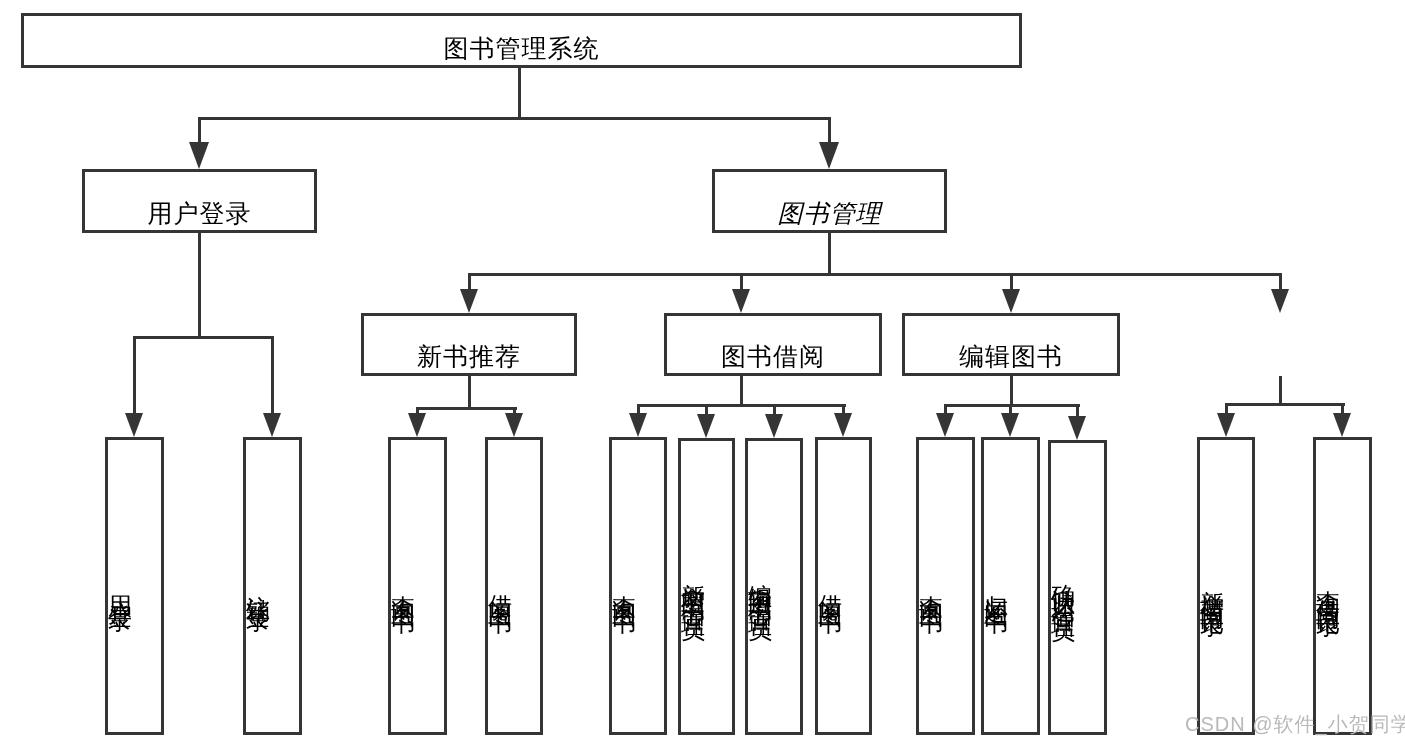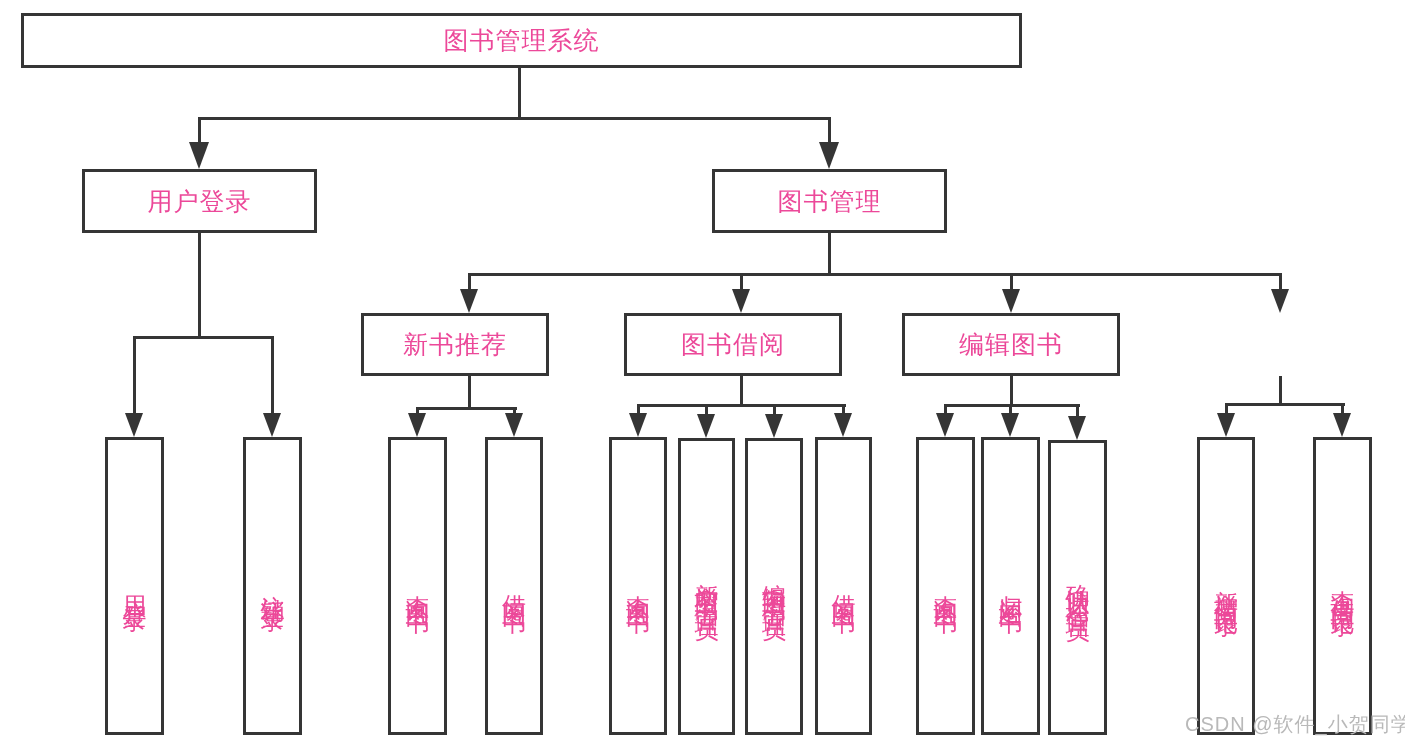--- a/index.html
+++ b/index.html
@@ -1,20 +1,20 @@
 <!DOCTYPE html>
 <html><head>
 <meta charset="utf-8">
 <style>
   html,body{margin:0;padding:0;background:#ffffff;}
   body{font-family:"Liberation Sans","DejaVu Sans",sans-serif;}
   #stage{position:relative;width:1405px;height:747px;background:#ffffff;overflow:hidden;}
   .node{
     position:absolute;background:#ffffff;border:3px solid #353535;box-sizing:border-box;
-    display:flex;align-items:center;justify-content:center;color:#ec4899;
+    display:flex;align-items:flex-end;justify-content:center;color:#000000;
   }
   .node.h{font-size:25px;letter-spacing:1px;}
   .node.v{writing-mode:vertical-rl;font-size:24px;letter-spacing:5px;line-height:1;}
   .lbl{white-space:nowrap;}
   .line{position:absolute;background:#353535;}
   .arr{
     position:absolute;width:0;height:0;
     border-left:9px solid transparent;border-right:9px solid transparent;
     border-top:24px solid #353535;
   }
@@ -29,28 +29,28 @@
 
 <div id="stage">
 
   <div class="node h" style="left:21px;top:13px;width:1001px;height:55px;">
     <span class="lbl">图书管理系统</span>
   </div>
 
   <div class="node h" style="left:82px;top:169px;width:235px;height:64px;">
     <span class="lbl">用户登录</span>
   </div>
-  <div class="node h" style="left:712px;top:169px;width:235px;height:64px;">
+  <div class="node h" style="left:712px;top:169px;width:235px;height:64px;font-style:italic;">
     <span class="lbl">图书管理</span>
   </div>
 
-  <div class="node h" style="left:361px;top:313px;width:188px;height:63px;">
+  <div class="node h" style="left:361px;top:313px;width:216px;height:63px;">
     <span class="lbl">新书推荐</span>
   </div>
-  <div class="node h" style="left:624px;top:313px;width:218px;height:63px;">
+  <div class="node h" style="left:664px;top:313px;width:218px;height:63px;">
     <span class="lbl">图书借阅</span>
   </div>
   <div class="node h" style="left:902px;top:313px;width:218px;height:63px;">
     <span class="lbl">编辑图书</span>
   </div>
 
   <div class="node v" style="left:105px;top:437px;width:59px;height:298px;">
     <span class="lbl">用户登录</span>
   </div>
   <div class="node v" style="left:243px;top:437px;width:59px;height:298px;">

